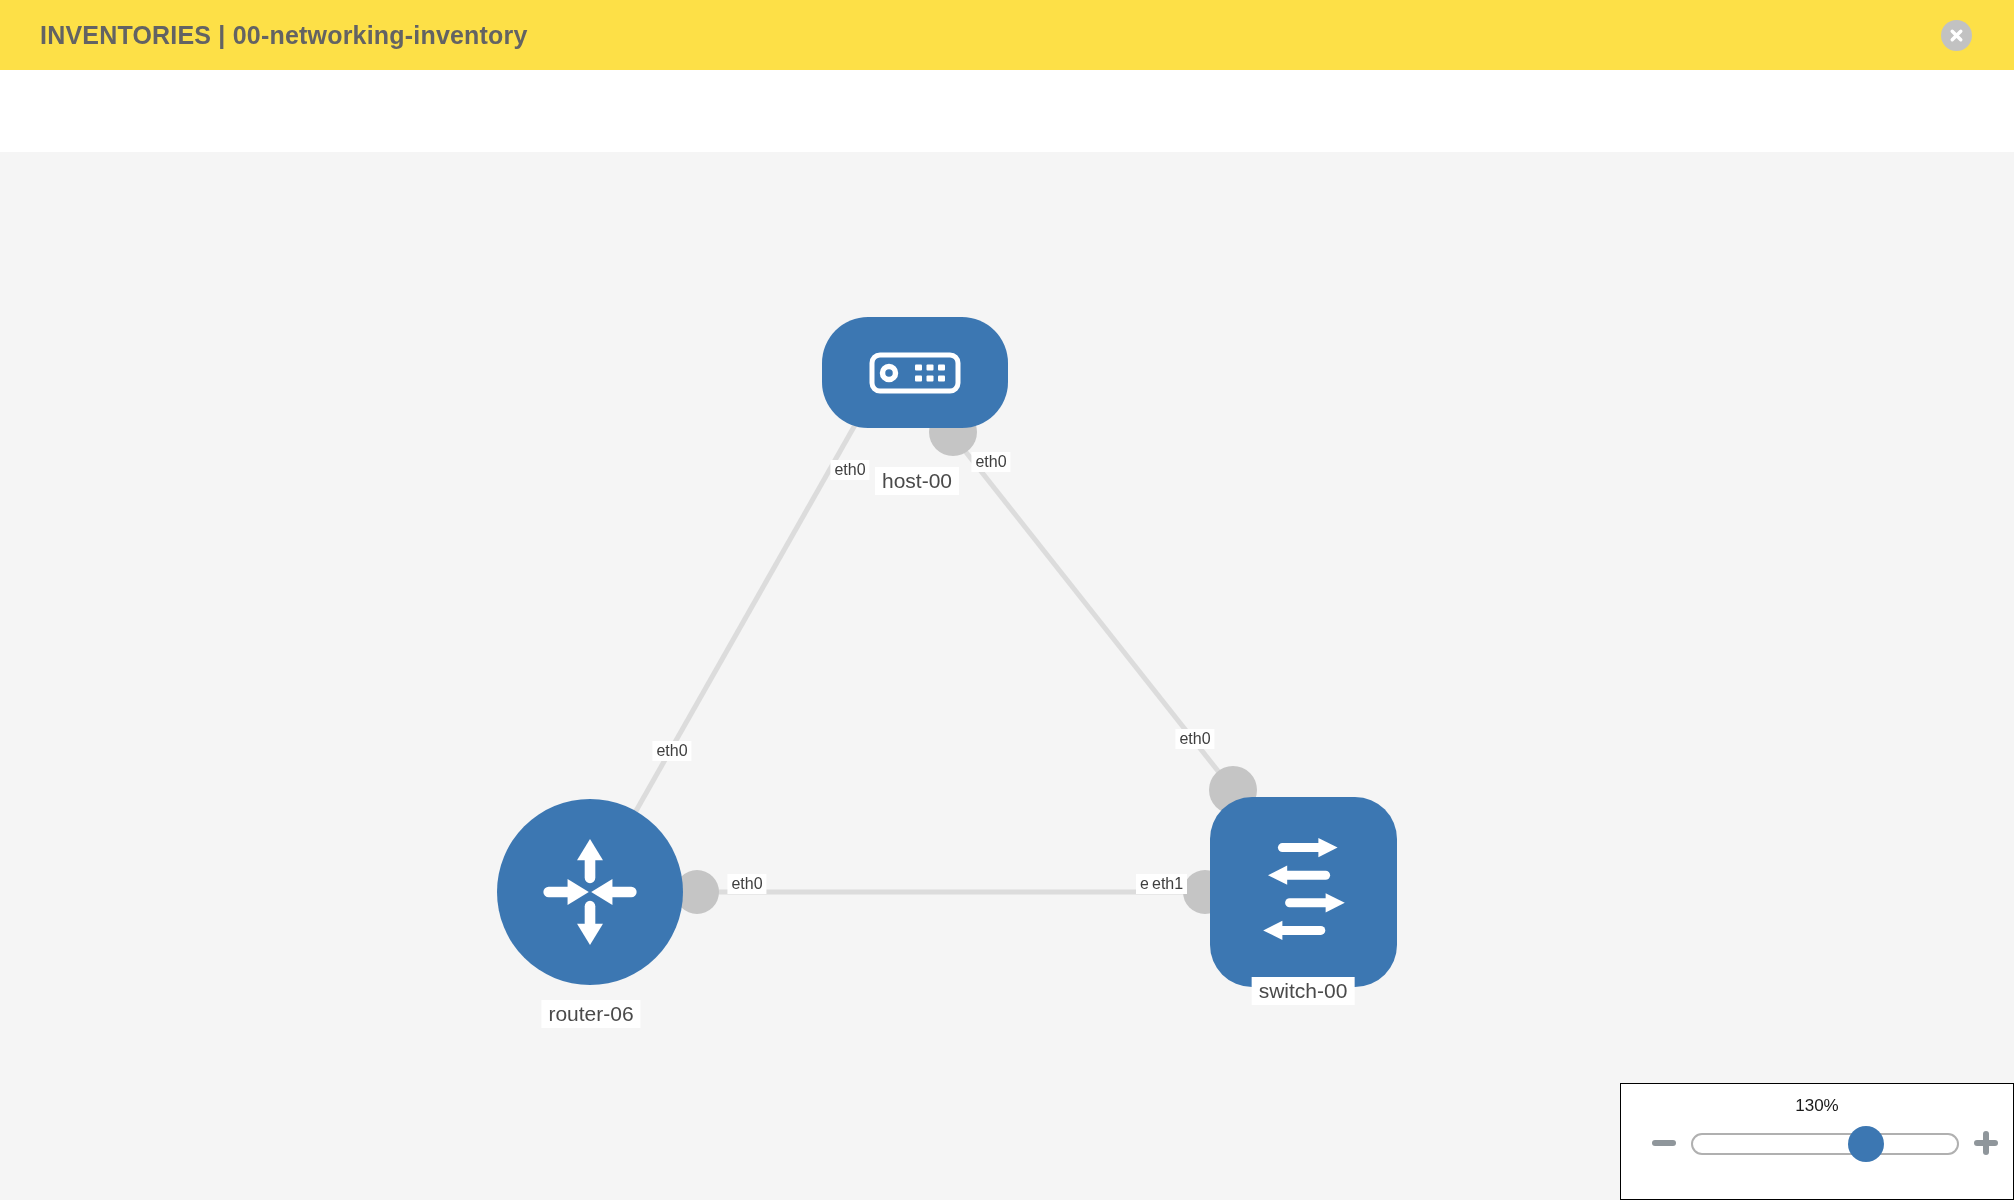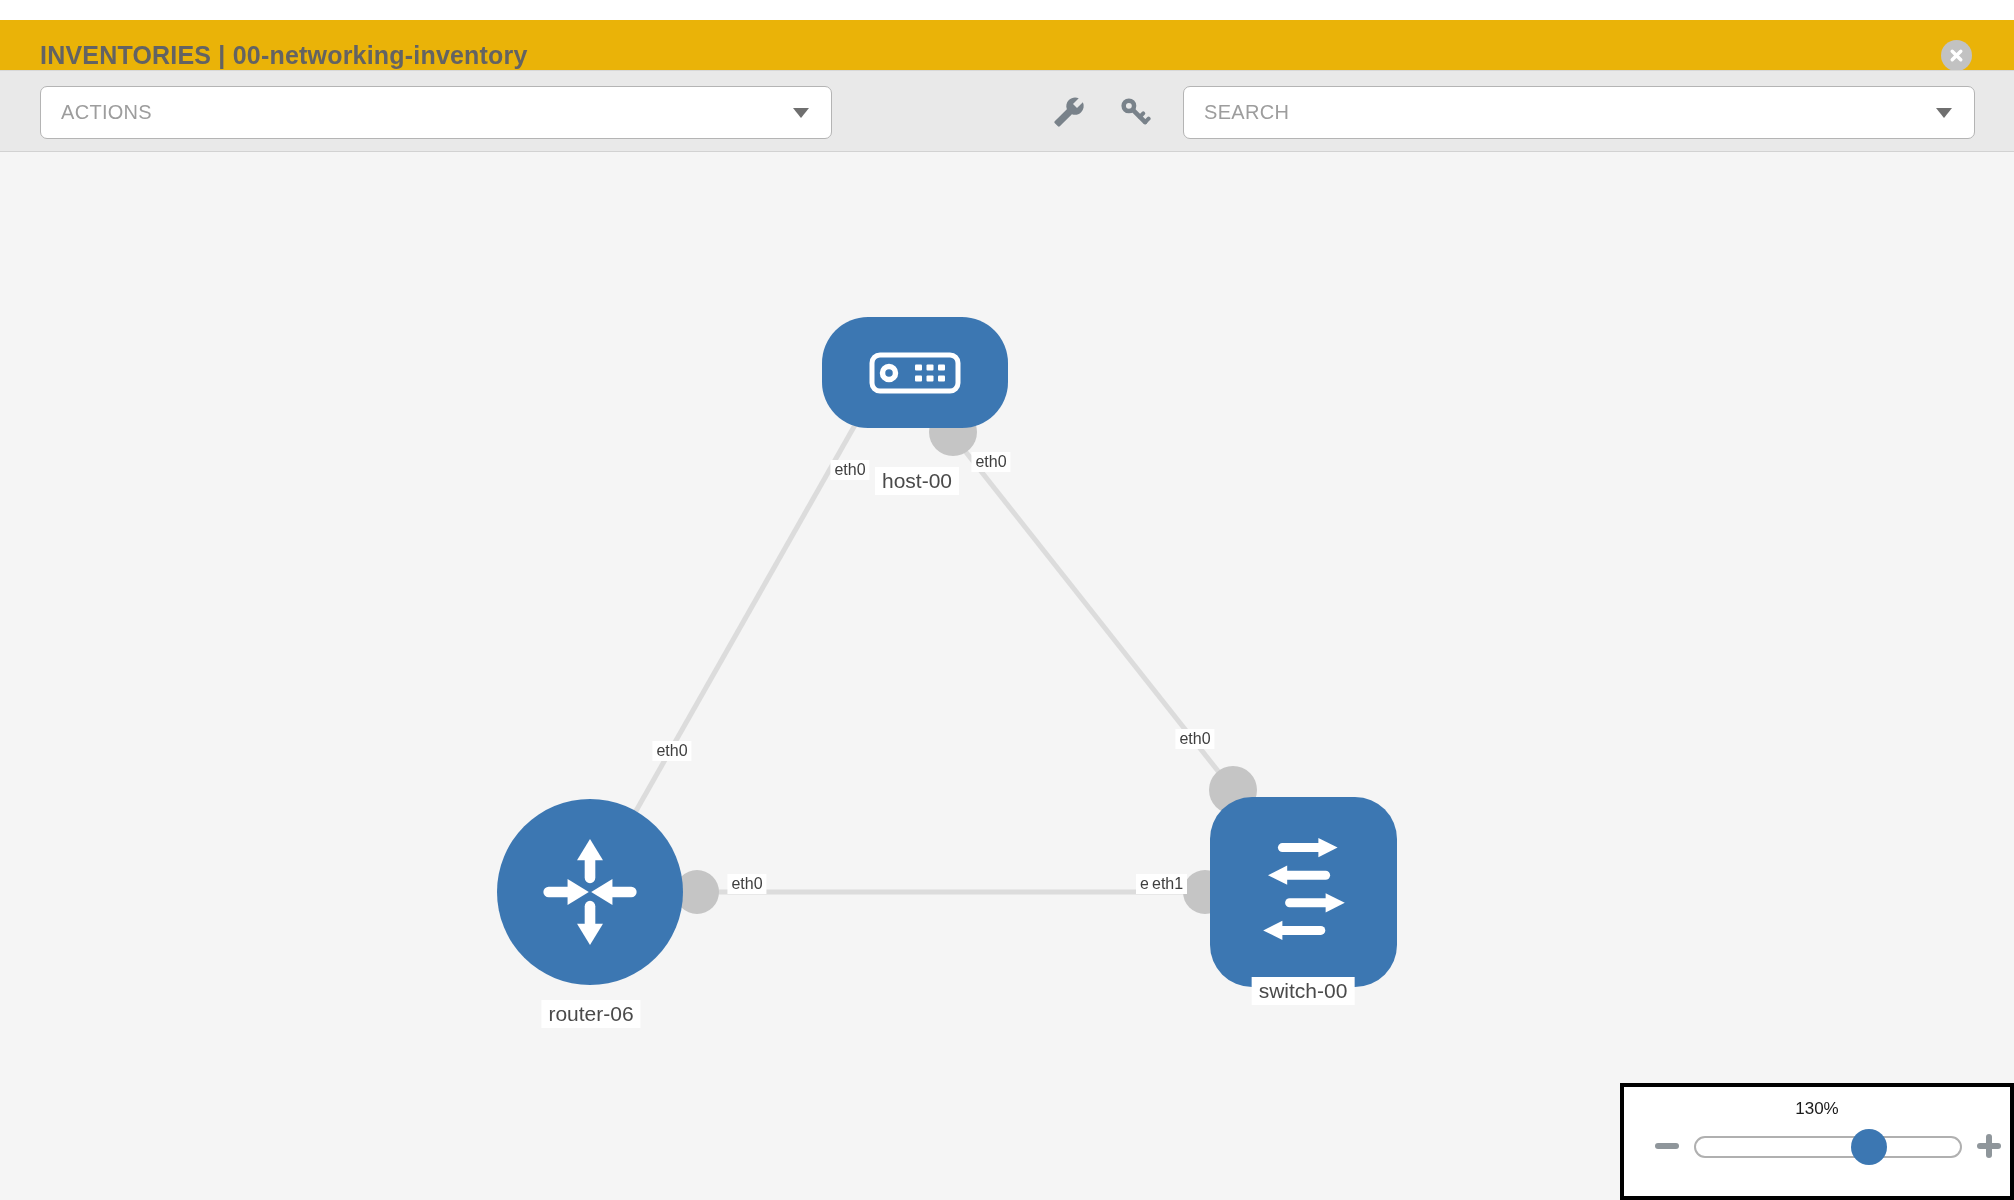--- a/index.html
+++ b/index.html
@@ -1,21 +1,21 @@
 <!DOCTYPE html>
 <html><head>
 <meta charset="utf-8">
 <style>
   * { margin:0; padding:0; box-sizing:border-box; }
   html,body { width:2014px; height:1200px; }
   body { font-family:"Liberation Sans","DejaVu Sans",sans-serif; background:#fff; }
   .app { position:relative; width:2014px; height:1200px; overflow:hidden; background:#fff; }
 
   
-  .hdr { position:absolute; left:0; top:0; width:2014px; height:70px; background:#eab308;margin-top:20px; }
+  .hdr { position:absolute; left:0; top:0; width:2014px; height:70px; background:#fde047; }
   .hdr-title { position:absolute; left:40px; top:0; line-height:70px; font-size:25px; font-weight:bold; color:#636363; letter-spacing:0.2px; }
   .close-btn { position:absolute; left:1941px; top:20px; width:31px; height:31px; border-radius:50%; background:#c2c2c2; cursor:pointer; display:flex; align-items:center; justify-content:center; }
 
   
   .tbar { position:absolute; left:0; top:70px; width:2014px; height:82px; background:#e9e9e9; border-top:1px solid #d8d8d8; border-bottom:1px solid #d2d2d2; }
   .select-box { position:absolute; top:15px; height:53px; background:#ffffff; border:1px solid #b4b4b4; border-radius:7px; cursor:pointer; }
   .select-box .ph { position:absolute; left:20px; top:0; line-height:51px; font-size:20px; color:#9d9d9d; letter-spacing:0.3px; }
   .caret { position:absolute; right:22px; top:21px; width:0; height:0; border-left:8px solid transparent; border-right:8px solid transparent; border-top:10px solid #6f6f6f; }
   .actions-box { left:40px; width:792px; }
   .search-box { left:1183px; width:792px; }
@@ -29,21 +29,21 @@
   .iface-dot { position:absolute; border-radius:50%; background:#c5c5c5; }
   .node { position:absolute; background:#3c77b2; display:flex; align-items:center; justify-content:center; cursor:pointer; }
   .node-host { left:822px; top:165px; width:186px; height:111px; border-radius:46px; }
   .node-router { left:497px; top:647px; width:186px; height:186px; border-radius:50%; }
   .node-switch { left:1210px; top:645px; width:187px; height:190px; border-radius:42px; }
   .name-label { position:absolute; transform:translate(-50%,-50%); background:#ffffff; padding:2px 7px; font-size:21px; color:#4a4a4a; white-space:nowrap; }
   .eth-label { position:absolute; transform:translate(-50%,-50%); background:#ffffff; padding:1px 4px; font-size:16px; color:#3e3e3e; white-space:nowrap;text-align:right; }
   .eth-label-left { transform:translateY(-50%); }
 
   
-  .zoom-panel { position:absolute; left:1620px; top:931px; width:394px; height:117px; background:#ffffff; border:4px solid #000000; }
+  .zoom-panel { position:absolute; left:1620px; top:931px; width:394px; height:117px; background:#ffffff; border:1px solid #000000; }
   .zoom-level { position:absolute; left:0; top:12px; width:100%; text-align:center; font-size:17px; color:#1a1a1a; }
   .zoom-minus, .zoom-plus { position:absolute; top:41px; width:36px; height:36px; cursor:pointer; display:flex; align-items:center; justify-content:center; }
   .zoom-minus { left:25px; }
   .zoom-plus { left:347px; }
   .hbar { width:24px; height:6px; background:#8f969b; border-radius:3px; }
   .plus-wrap { position:relative; width:24px; height:24px; }
   .plus-wrap .hbar { position:absolute; left:0; top:9px; }
   .plus-wrap .vbar { position:absolute; left:9px; top:0; width:6px; height:24px; background:#8f969b; border-radius:3px; }
   .zoom-track { position:absolute; left:70px; top:49px; width:268px; height:22px; background:#ffffff; border:2px solid #b0b0b0; border-radius:12px; cursor:pointer; }
   .zoom-thumb { position:absolute; top:-9px; left:155px; width:36px; height:36px; border-radius:50%; background:#3c77b2; cursor:grab; }
@@ -55,47 +55,20 @@
 
   <div class="hdr">
     <div class="hdr-title">INVENTORIES | 00-networking-inventory</div>
     <div class="close-btn">
       <svg width="15" height="15" viewBox="0 0 14 14">
           <path d="M3 3 L11 11 M11 3 L3 11" stroke="#ffffff" stroke-width="3.2" stroke-linecap="round" fill="none"></path>
         </svg>
     </div>
   </div>
 
-  <div class="tbar">
-    <div class="select-box actions-box">
-      <span class="ph">ACTIONS</span>
-      <span class="caret"></span>
-    </div>
-
-    <div class="tool-icon wrench-pos">
-      <svg width="32" height="32" viewBox="0 0 24 24">
-        <g transform="scale(-1,1) translate(-24,0)">
-          <path fill="#79828a" d="M22.7 19l-9.1-9.1c.9-2.3.4-5-1.5-6.9-2-2-5-2.4-7.4-1.3L9 6 6 9 1.6 4.7C.4 7.1.9 10.1 2.9 12.1c1.9 1.9 4.6 2.4 6.9 1.5l9.1 9.1c.4.4 1 .4 1.4 0l2.3-2.3c.5-.4.5-1.1.1-1.4z"></path>
-        </g>
-      </svg>
-    </div>
-    <div class="tool-icon key-pos">
-      <svg width="32" height="32" viewBox="0 0 24 24" fill="none" stroke="#79828a">
-        <circle cx="7.4" cy="7.4" r="3.9" stroke-width="3.4"></circle>
-        <path d="M10.6 10.6 L19.6 19.6" stroke-width="3.4" stroke-linecap="round"></path>
-        <path d="M15.6 15.6 L18.2 13" stroke-width="3" stroke-linecap="round"></path>
-        <path d="M19.6 19.6 L22.2 17" stroke-width="3" stroke-linecap="round"></path>
-      </svg>
-    </div>
-
-    <div class="select-box search-box">
-      <span class="ph">SEARCH</span>
-      <span class="caret"></span>
-    </div>
-  </div>
 
   <div class="canvas">
 
     <svg class="links-svg" width="2014" height="1048" viewBox="0 0 2014 1048">
       <line x1="855" y1="273" x2="590" y2="740" stroke="#dcdcdc" stroke-width="5"></line>
       <line x1="950" y1="280" x2="1233" y2="638" stroke="#dcdcdc" stroke-width="5"></line>
       <line x1="590" y1="740" x2="1205" y2="740" stroke="#dcdcdc" stroke-width="5"></line>
     </svg>
 
     <div class="iface-dot" style="left:929px; top:256px; width:48px; height:48px;"></div>

